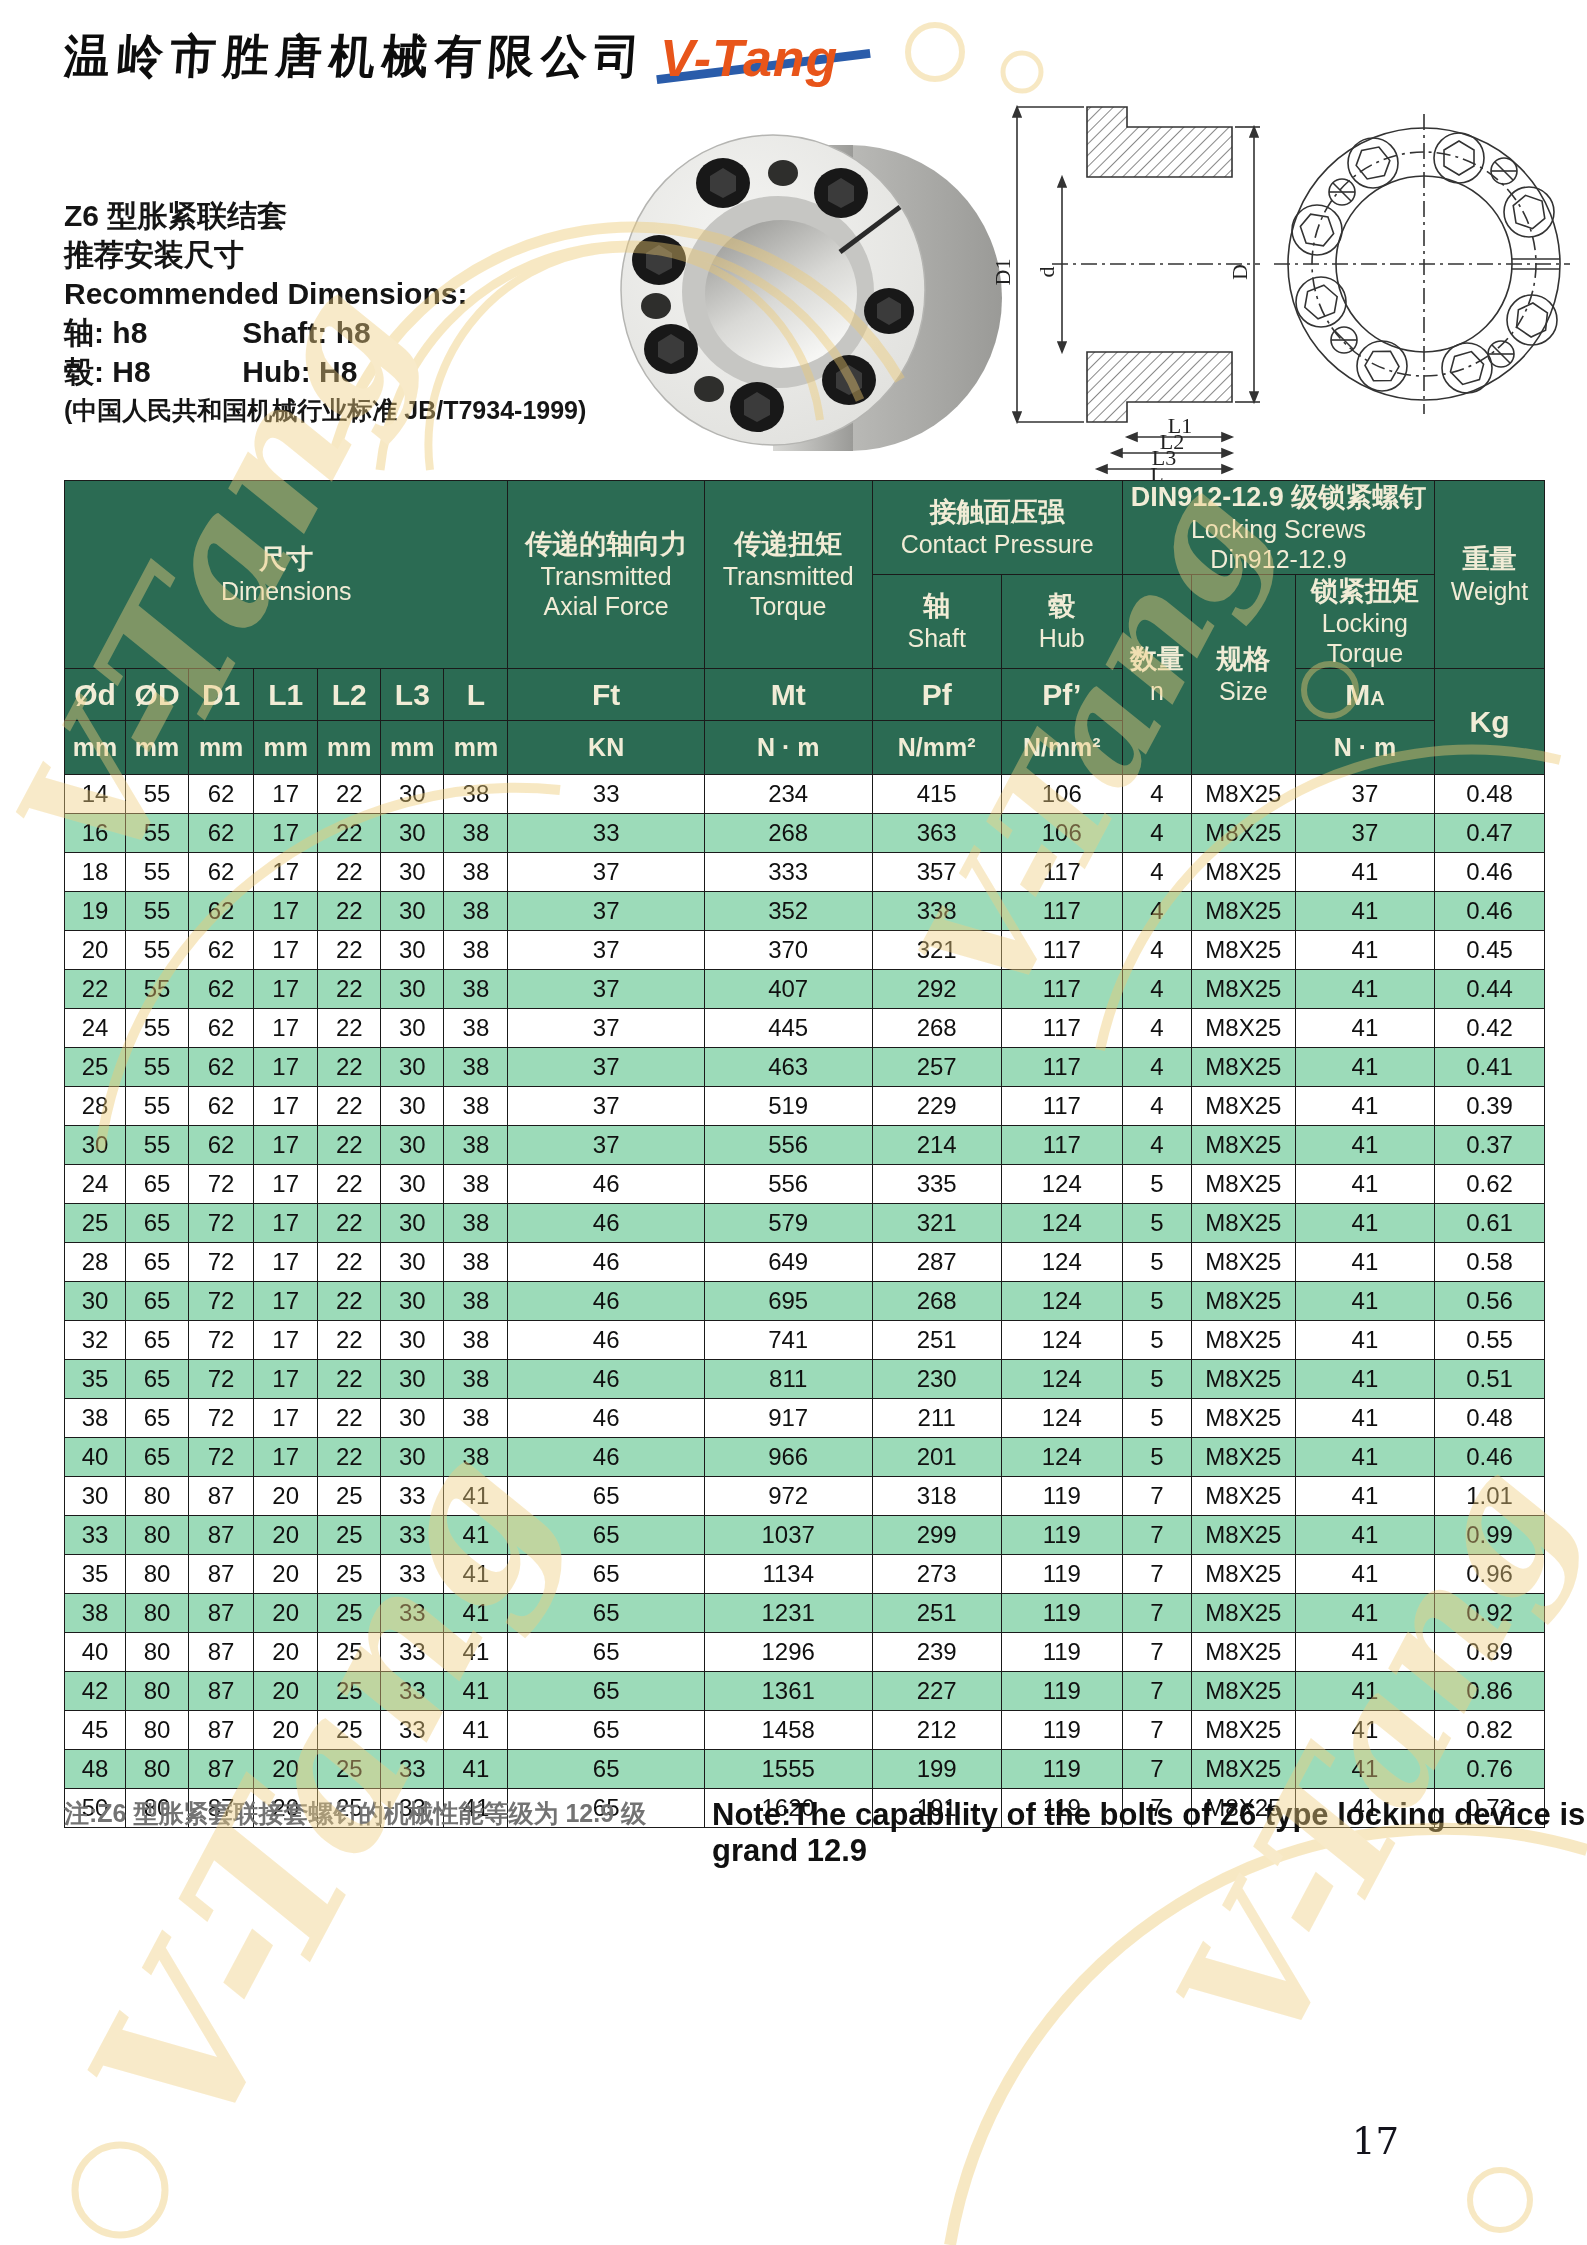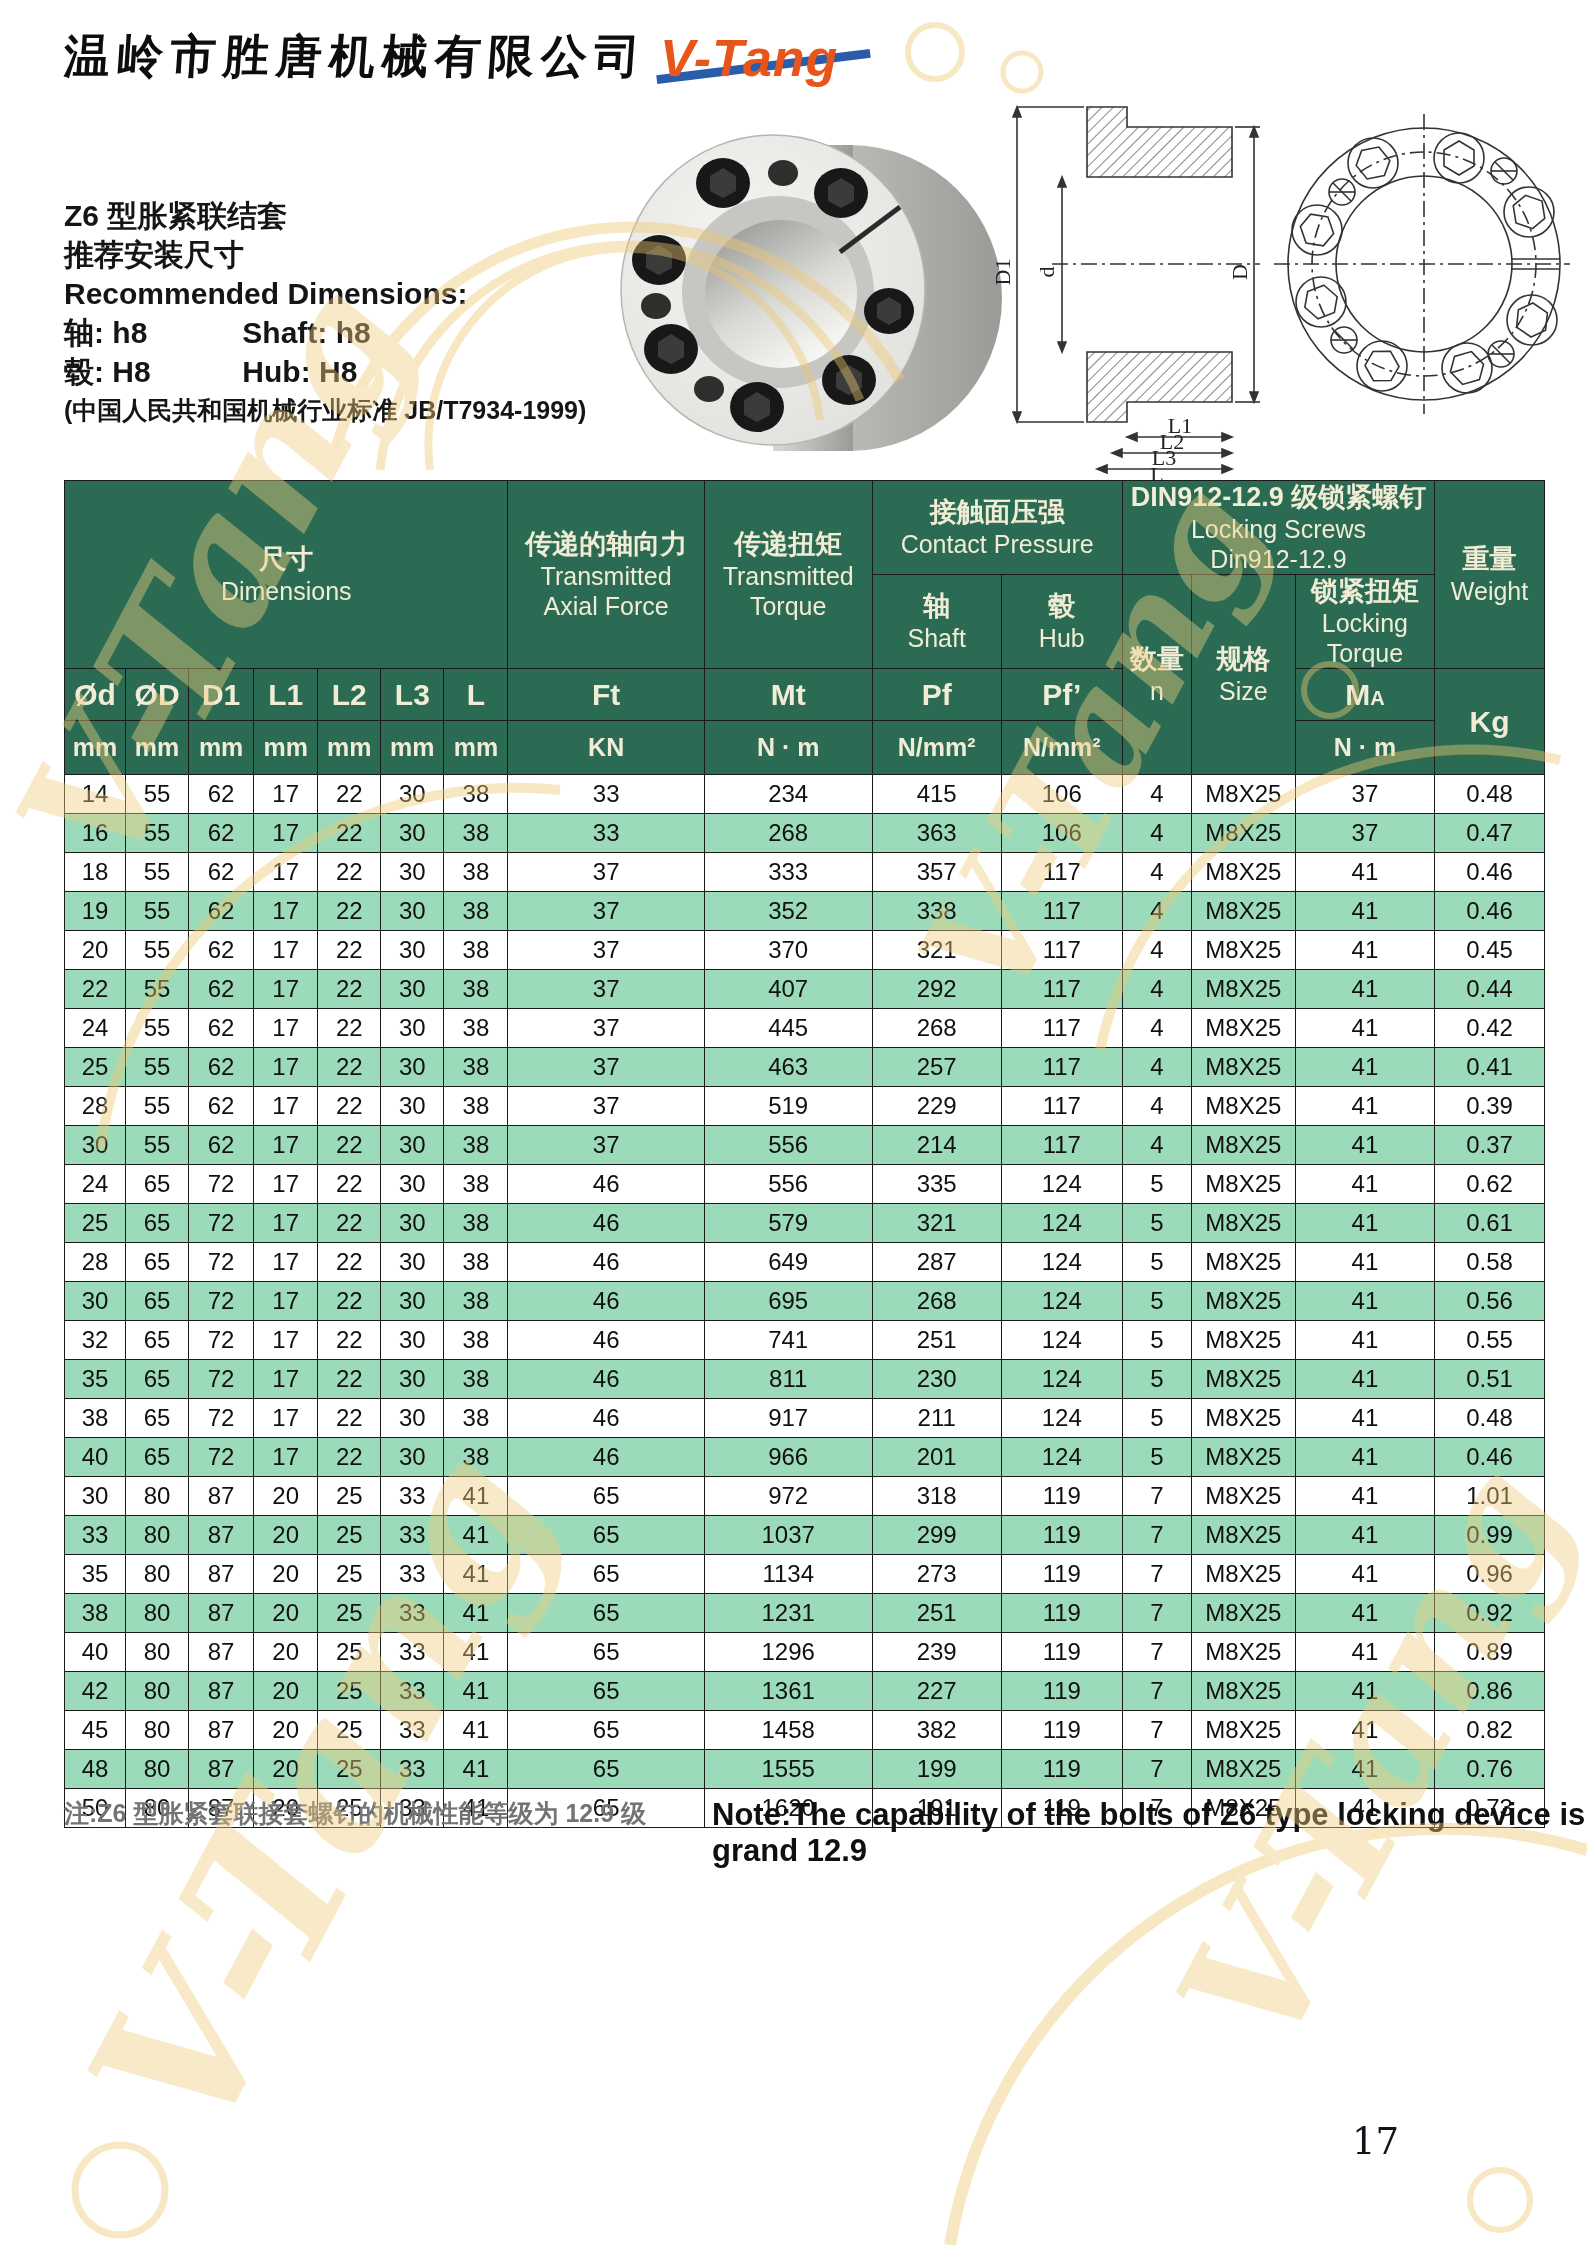--- a/index.html
+++ b/index.html
@@ -760,21 +760,21 @@
           <tr>
             <td>45</td>
             <td>80</td>
             <td>87</td>
             <td>20</td>
             <td>25</td>
             <td>33</td>
             <td>41</td>
             <td>65</td>
             <td>1458</td>
-            <td>382</td>
+            <td>212</td>
             <td>119</td>
             <td>7</td>
             <td>M8X25</td>
             <td>41</td>
             <td>0.82</td>
           </tr>
           <tr class="alt">
             <td>48</td>
             <td>80</td>
             <td>87</td>

